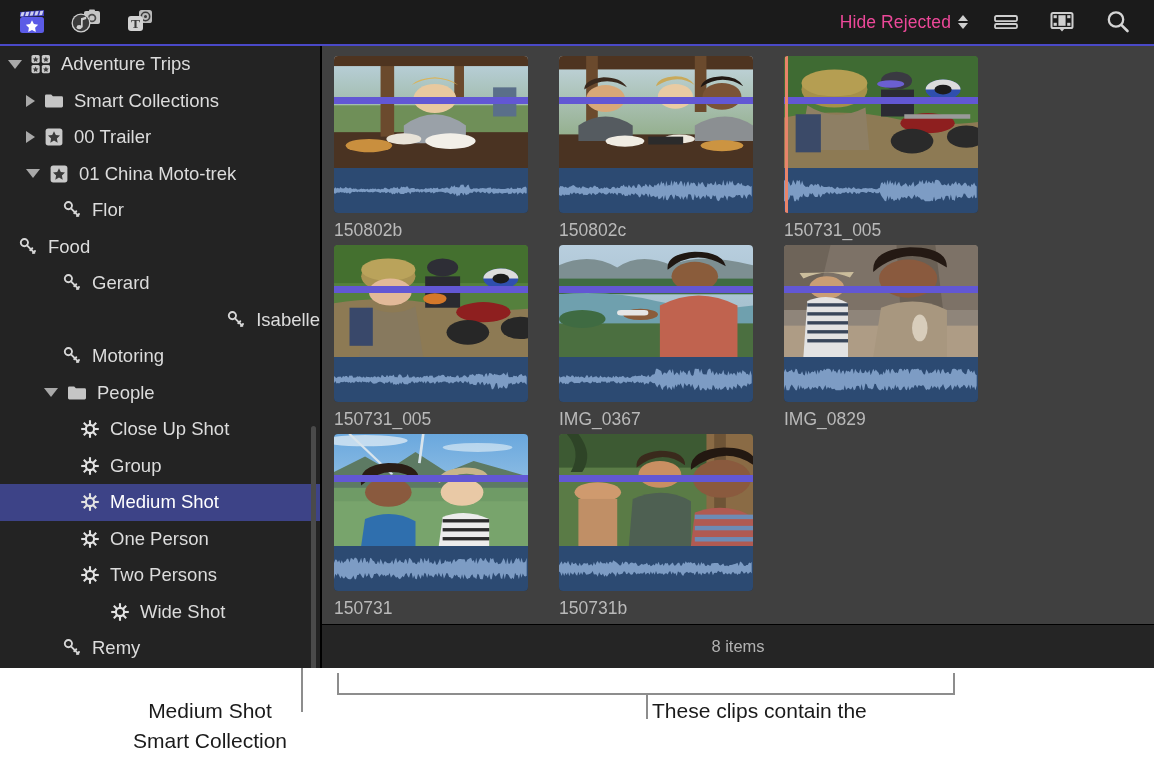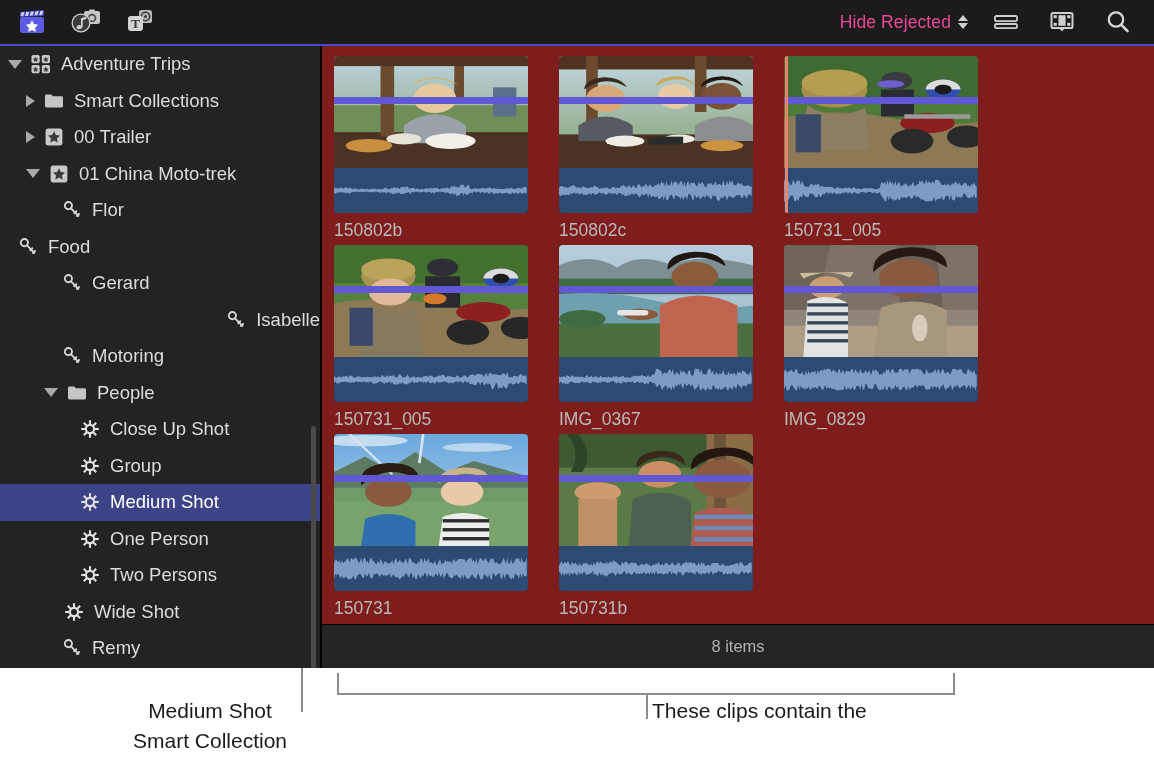--- a/index.html
+++ b/index.html
@@ -69,21 +69,21 @@
     position: absolute; right: 4px; top: 380px; width: 5px; height: 260px;
     background: #4a4a4a; border-radius: 3px;
   }
   .sidebar-divider {
     position: absolute; left: 320px; top: 46px; width: 2px; height: 622px; background: #000000;
   }
 
   
   .browser {
     position: absolute; left: 322px; top: 46px; width: 832px; height: 622px;
-    background: #7f1d1d; overflow: hidden;
+    background: #404040; overflow: hidden;
   }
   .clip-grid {
     position: absolute; left: 0; top: 0; width: 832px; height: 578px;
     padding: 10px 0 0 12px;
     display: flex; flex-wrap: wrap; align-content: flex-start;
     gap: 0px;
   }
   .clip {
     width: 212px; margin-right: 13px; margin-bottom: 4px;
     display: flex; flex-direction: column;
@@ -451,21 +451,21 @@
                   <line x1="8.03" y1="13.97" x2="4.78" y2="17.22"></line>
                   <line x1="6.80" y1="11.00" x2="2.20" y2="11.00"></line>
                   <line x1="8.03" y1="8.03" x2="4.78" y2="4.78"></line>
                   <line x1="11.00" y1="6.80" x2="11.00" y2="2.20"></line>
                   <line x1="13.97" y1="8.03" x2="17.22" y2="4.78"></line>
                 </g>
               </svg>
             </span>
             <span class="sb-label">Two Persons</span>
           </div>
-          <div class="sb-row" style="padding-left: 46px;">
+          <div class="sb-row" style="padding-left: 92px;">
             <span class="disclosure hidden"></span>
             <span class="sb-icon">
               <svg width="22" height="22" viewBox="0 0 22 22">
                 <g fill="none" stroke="#e2e2e2" stroke-width="2.1" stroke-linecap="butt">
       <circle cx="11" cy="11" r="4.1"></circle>
                   <line x1="15.20" y1="11.00" x2="19.80" y2="11.00"></line>
                   <line x1="13.97" y1="13.97" x2="17.22" y2="17.22"></line>
                   <line x1="11.00" y1="15.20" x2="11.00" y2="19.80"></line>
                   <line x1="8.03" y1="13.97" x2="4.78" y2="17.22"></line>
                   <line x1="6.80" y1="11.00" x2="2.20" y2="11.00"></line>

